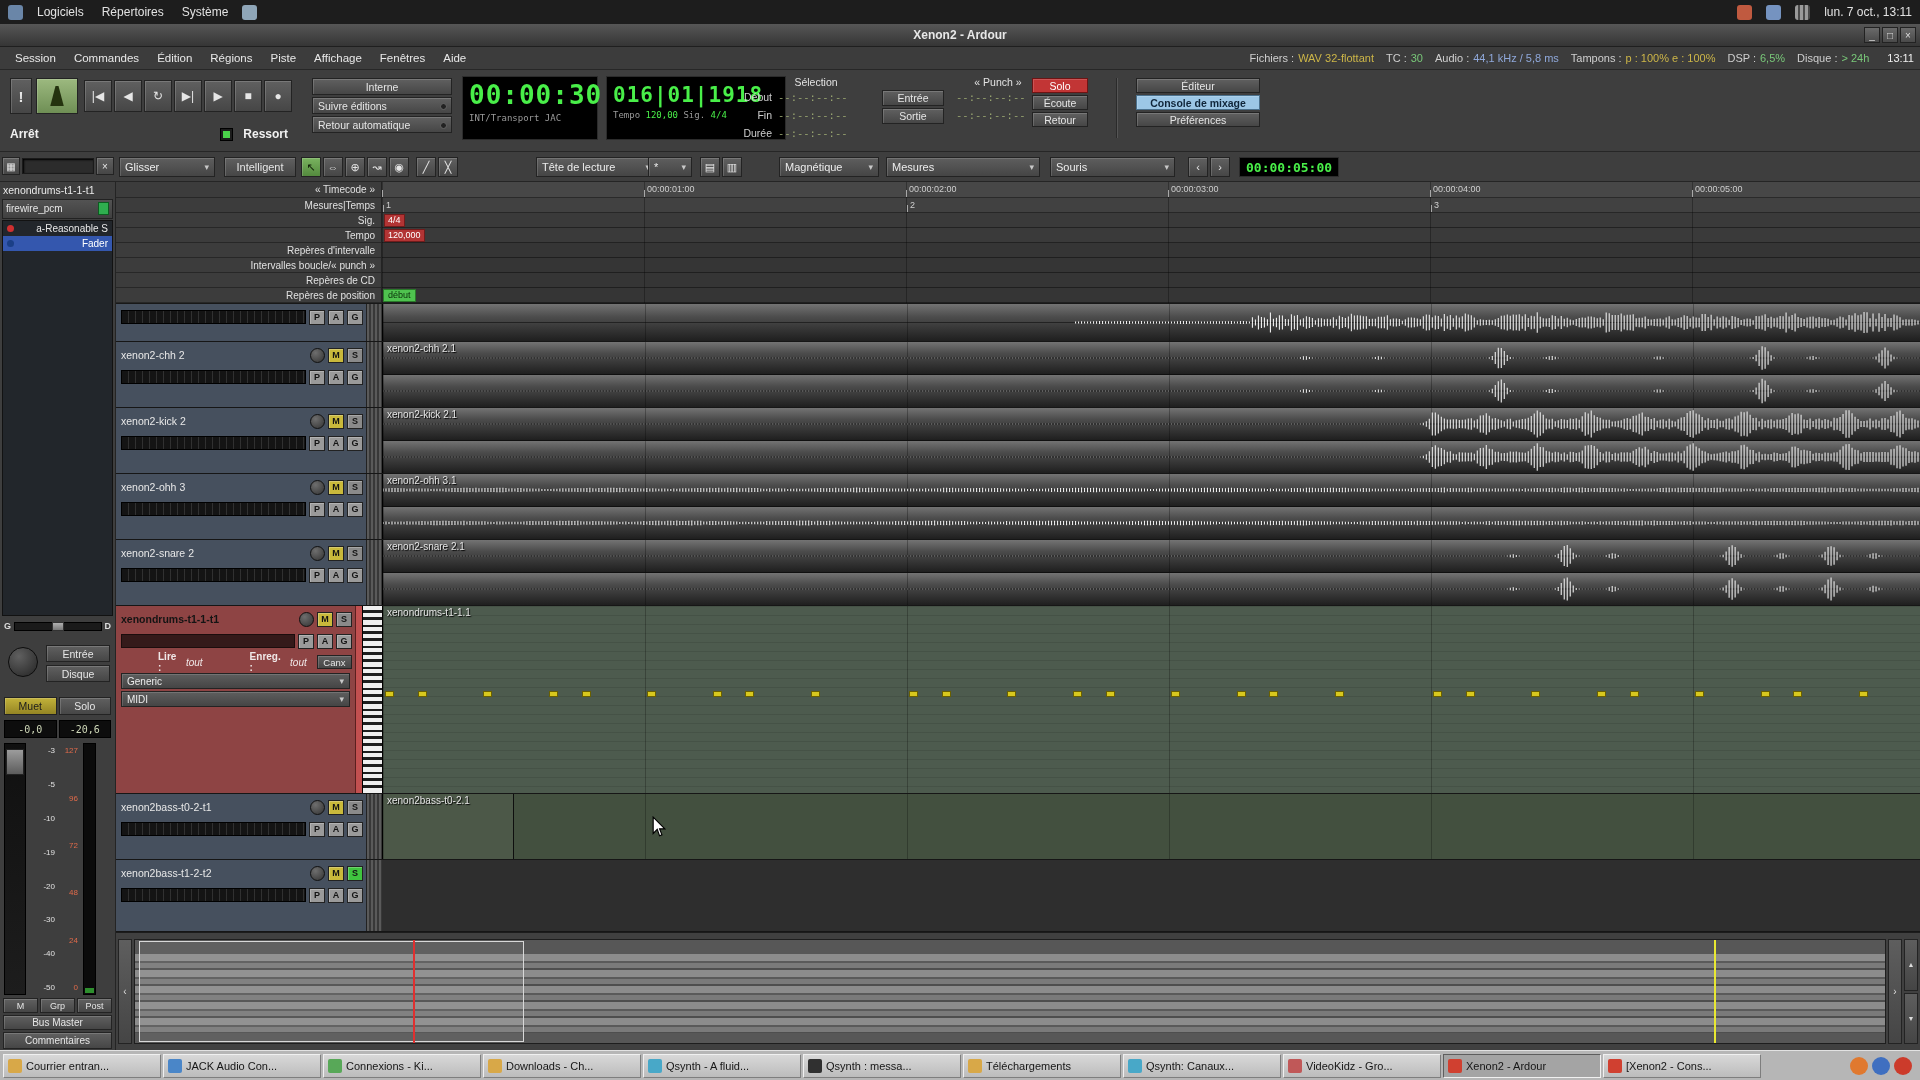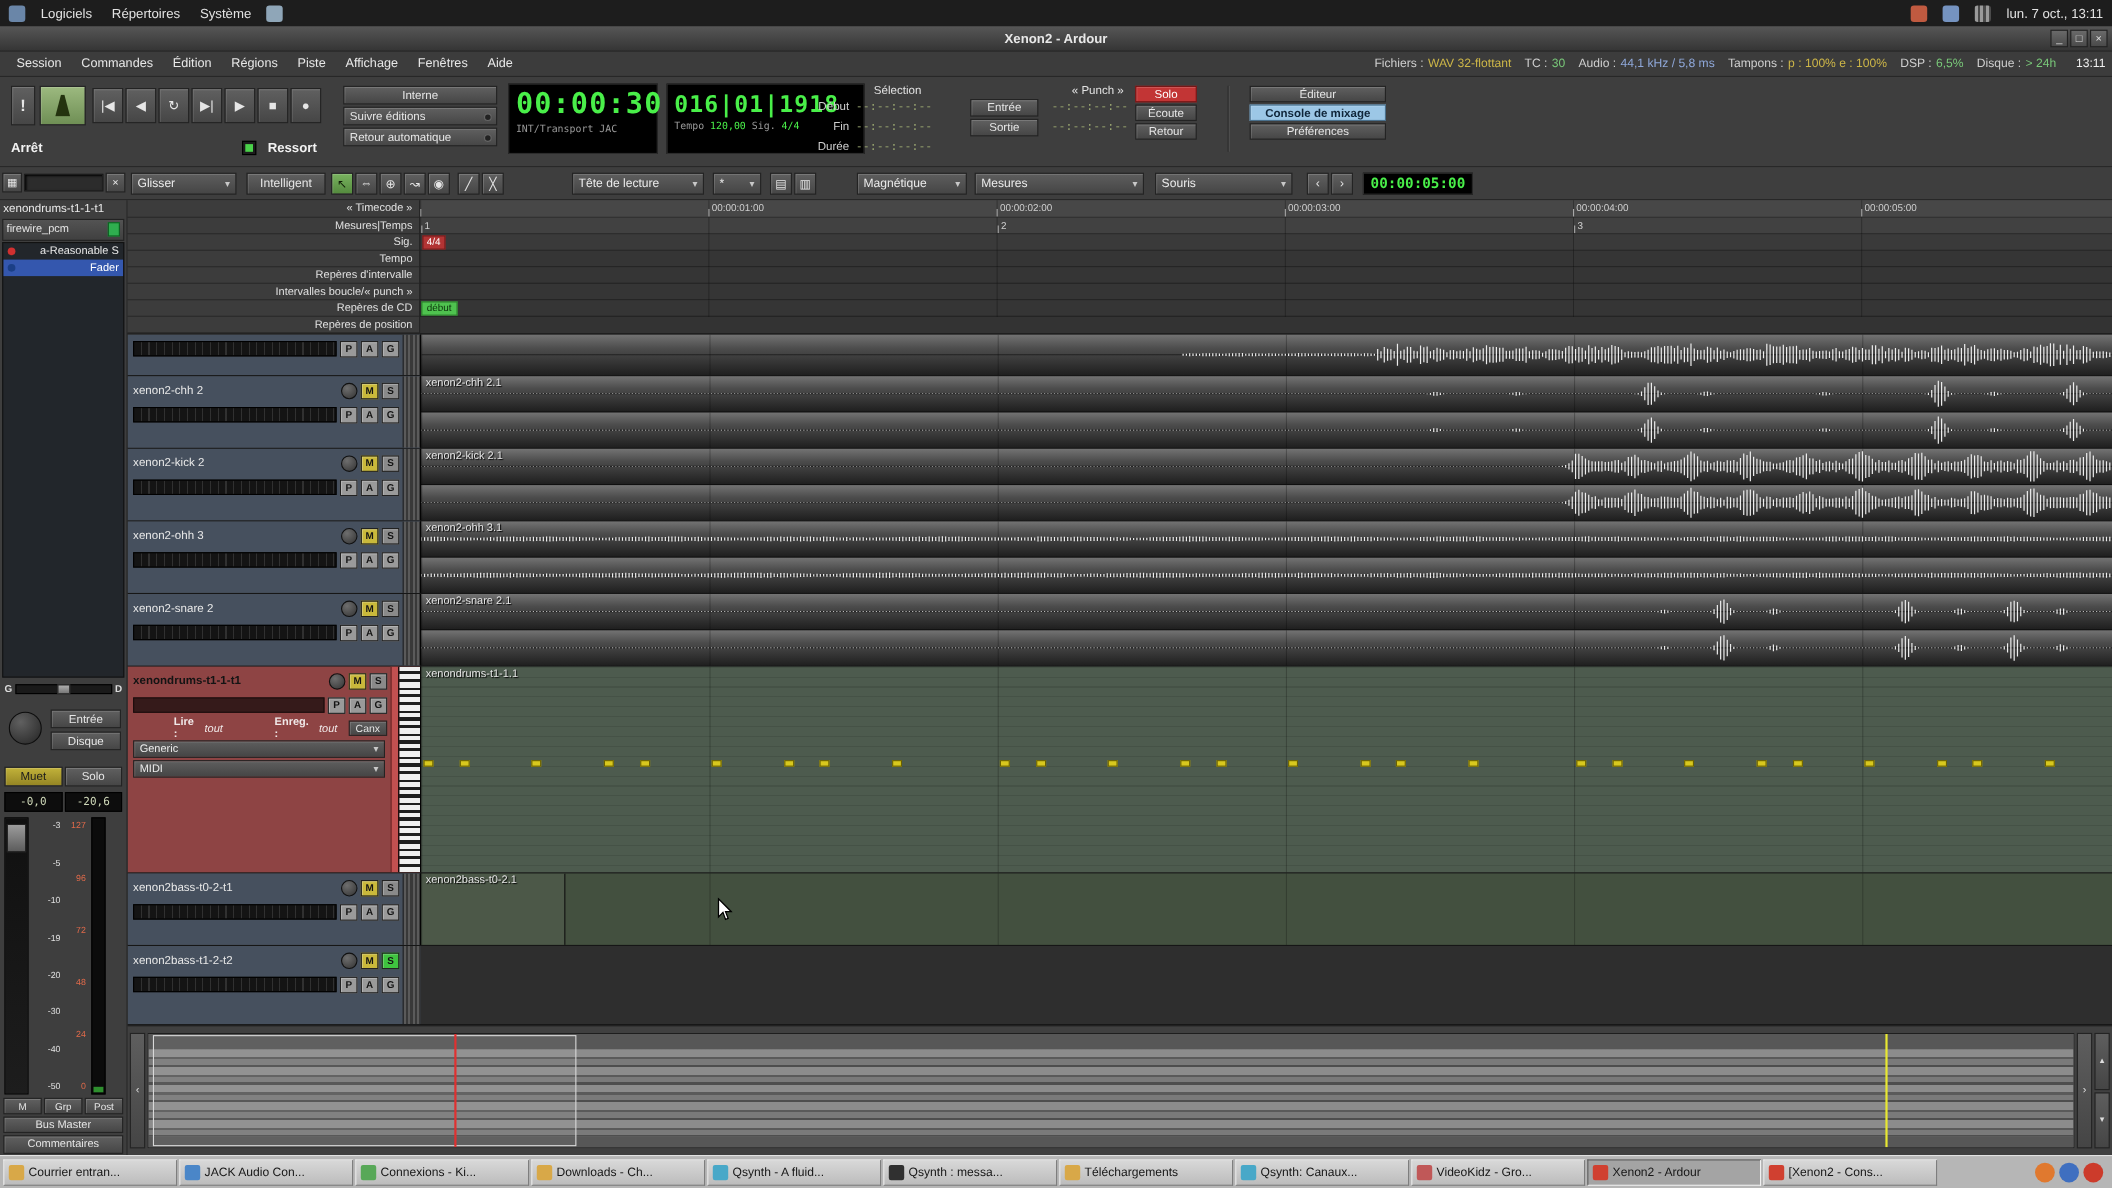--- a/index.html
+++ b/index.html
@@ -409,21 +409,21 @@
         <div class="btn3 toolbtn active" style="height: 20px;">↖</div>
         <div class="btn3 toolbtn" style="height: 20px;">⇔</div>
         <div class="btn3 toolbtn" style="height: 20px;">⊕</div>
         <div class="btn3 toolbtn" style="height: 20px;">↝</div>
         <div class="btn3 toolbtn" style="height: 20px;">◉</div>
       </div>
     <div id="extragroup" style="position: absolute; left: 416px; top: 5px; display: flex; gap: 2px;">
         <div class="btn3 toolbtn" style="height: 20px;">╱</div>
         <div class="btn3 toolbtn" style="height: 20px;">╳</div>
       </div>
-    <div class="sel tbsel" style="left:520px;width:120px">
+    <div class="sel tbsel" style="left:536px;width:120px">
       <span class="seltxt">Tête de lecture</span>
       <span class="selarr">▾</span>
     </div>
     <div class="sel tbsel" style="left:648px;width:44px">
       <span class="seltxt">*</span>
       <span class="selarr">▾</span>
     </div>
     <div id="optgroup" style="position: absolute; left: 700px; top: 5px; display: flex; gap: 2px;">
         <div class="btn3 toolbtn" style="height: 20px;">▤</div>
         <div class="btn3 toolbtn" style="height: 20px;">▥</div>
@@ -547,20 +547,23 @@
             <div class="rrow r-bars" style="height: 15px;">
               <span class="rtick" style="left: 1px;"></span>
               <span class="rtlabel" style="left: 4px;">1</span>
               <span class="rtick" style="left: 525px;"></span>
               <span class="rtlabel" style="left: 528px;">2</span>
               <span class="rtick" style="left: 1049px;"></span>
               <span class="rtlabel" style="left: 1052px;">3</span>
             </div>
             <div class="rrow r-sig" style="height: 15px;">
               <span class="marker-red">4/4</span>
+            </div>
+            <div class="rrow r-tempo" style="height: 15px;">
+              <span class="marker-red">120,000</span>
             </div>
             <div class="rrow r-range" style="height: 15px;"></div>
             <div class="rrow r-loop" style="height: 15px;"></div>
             <div class="rrow r-cd" style="height: 15px;"></div>
             <div class="rrow r-loc" style="height: 15px;">
               <span class="marker-start">début</span>
             </div>
           </div>
       </div>
       <div id="tracks">

